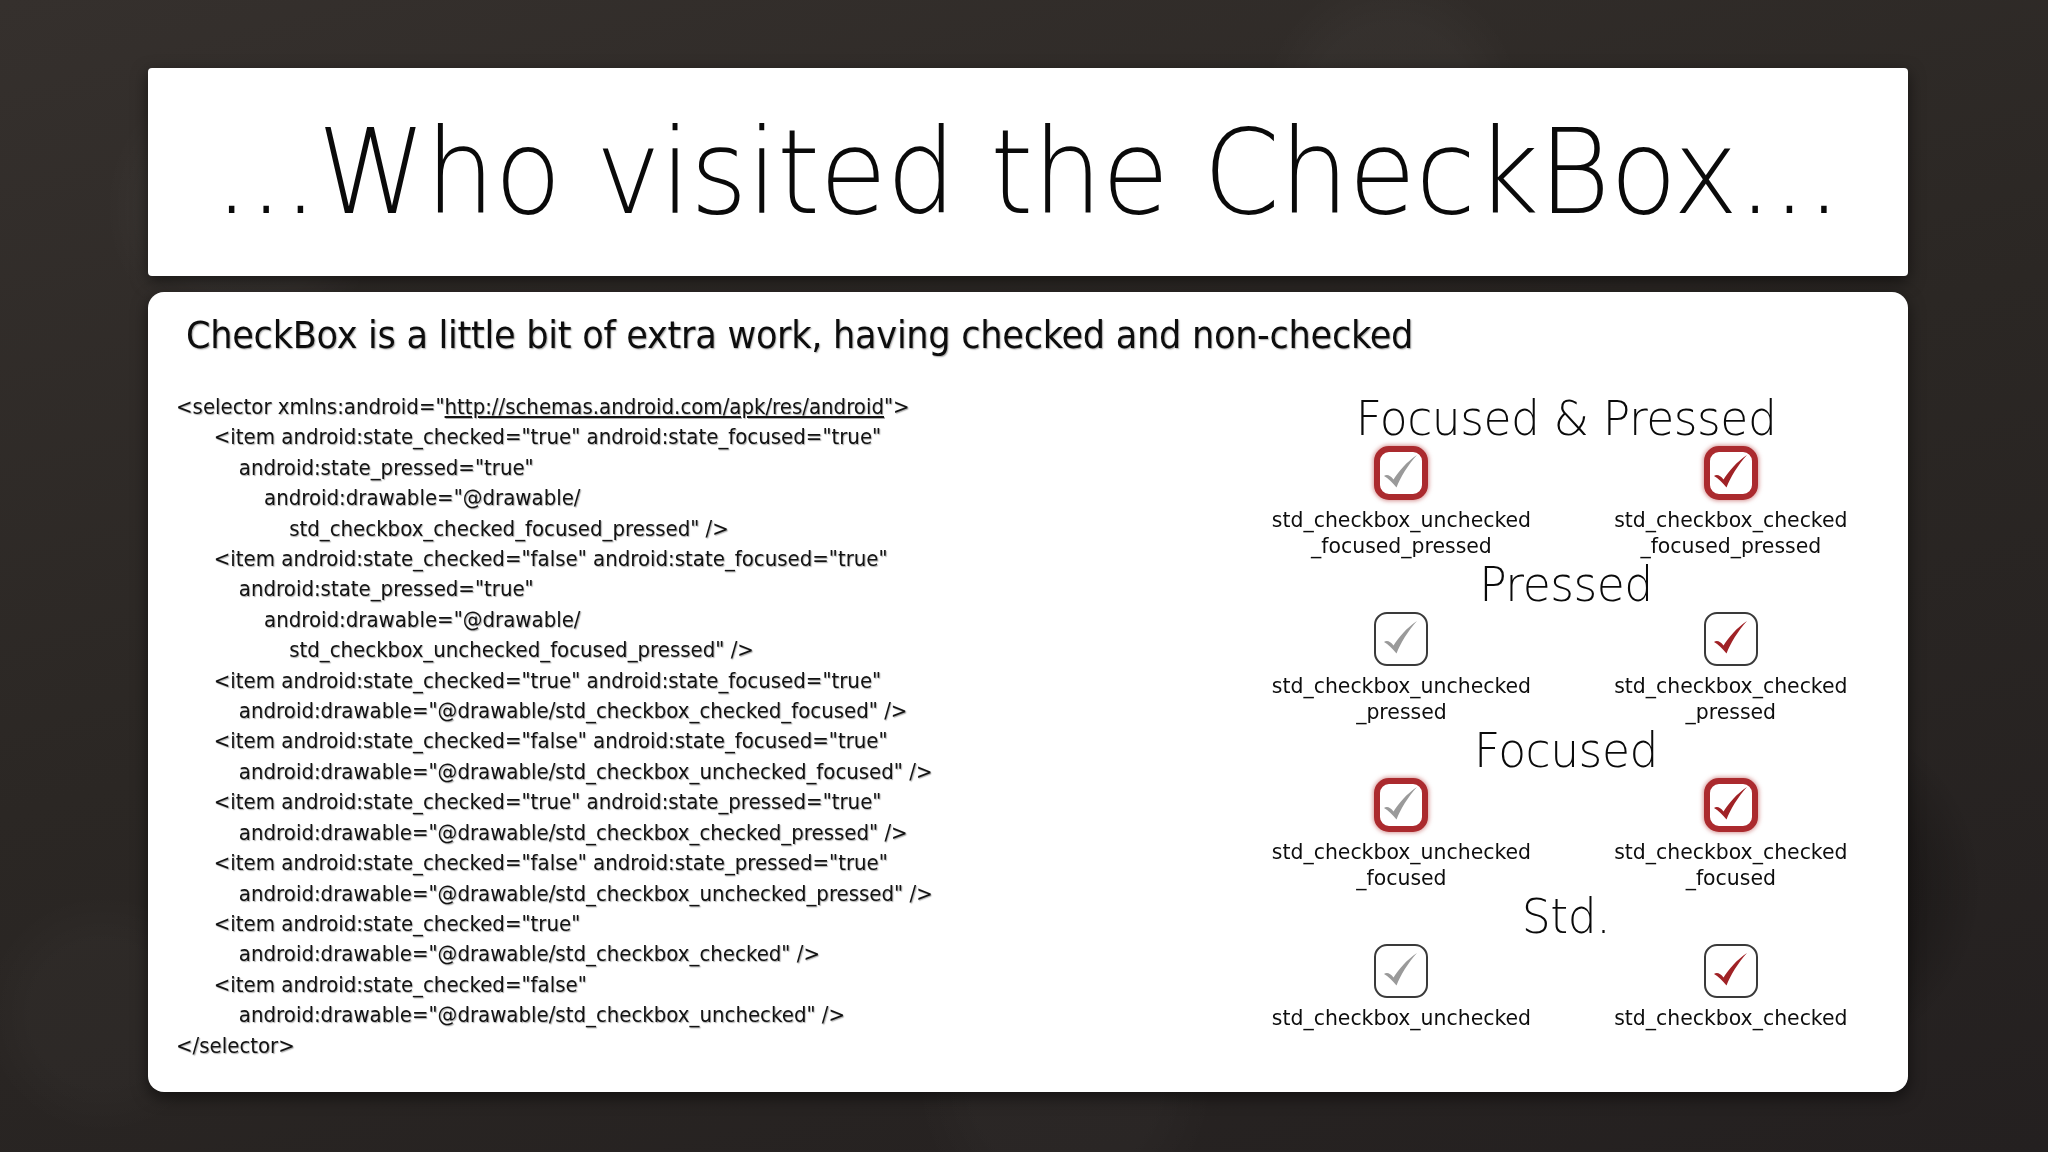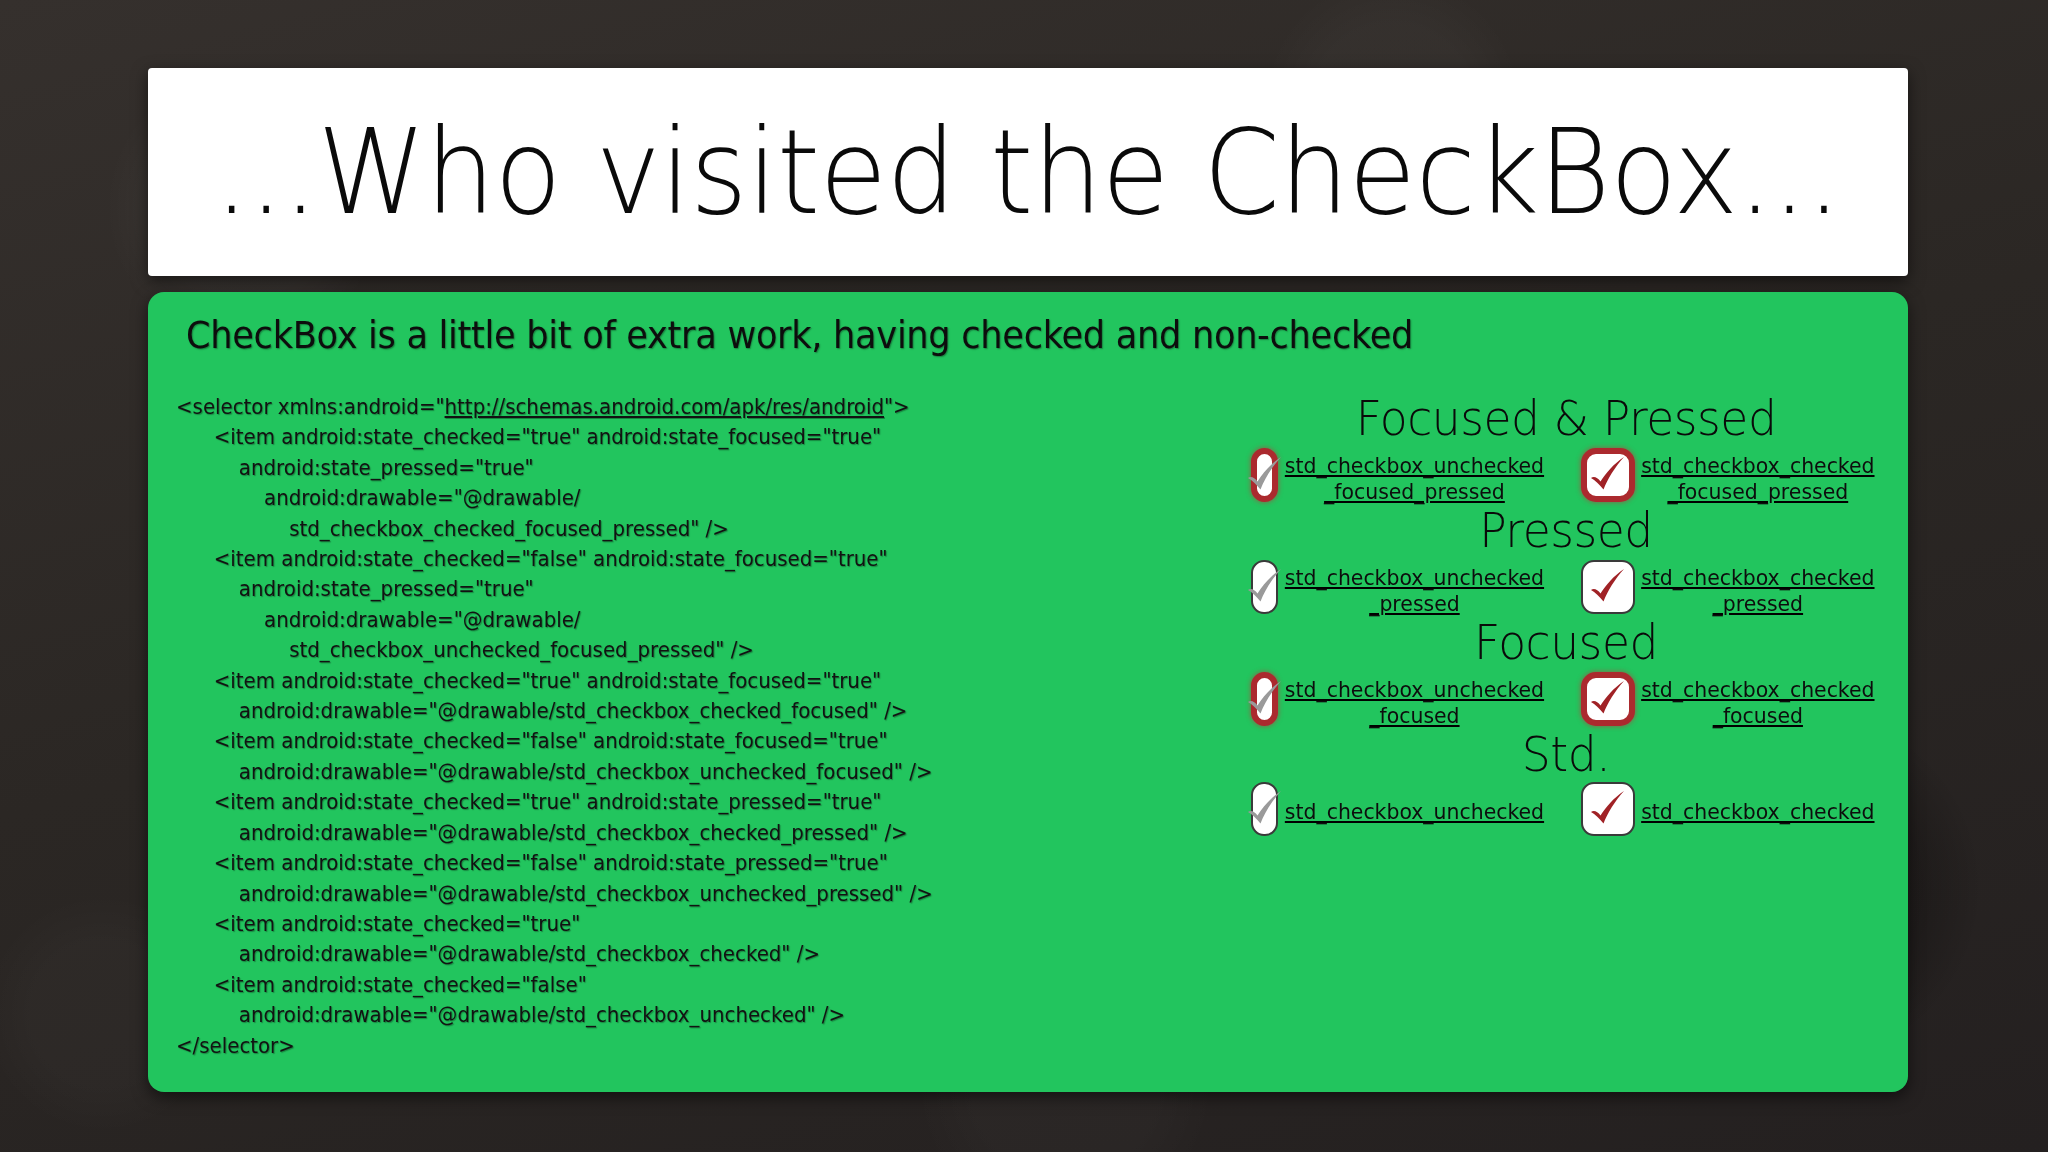--- a/index.html
+++ b/index.html
@@ -62,21 +62,21 @@
     white-space: nowrap;
   }
 
   
   #body-card {
     position: absolute;
     left: 148px;
     top: 292px;
     width: 1760px;
     height: 800px;
-    background: #22c55e;
+    background: #ffffff;
     border-radius: 16px;
     box-shadow: 0 5px 16px rgba(0,0,0,0.55);
     overflow: hidden;
   }
 
   #subtitle {
     position: absolute;
     left: 38px;
     top: 22px;
     font-family: "DejaVu Sans", sans-serif;
@@ -133,23 +133,22 @@
   .group-row {
     display: flex;
     justify-content: space-around;
     align-items: flex-start;
     margin-top: 2px;
   }
 
   .cb-cell {
     width: 300px;
     display: flex;
-    flex-direction: row;
+    flex-direction: column;
     align-items: center;
-    text-decoration: underline;
   }
 
   
   .cb {
     width: 54px;
     height: 54px;
     border-radius: 12px;
     background: #ffffff;
     position: relative;
     display: block;

